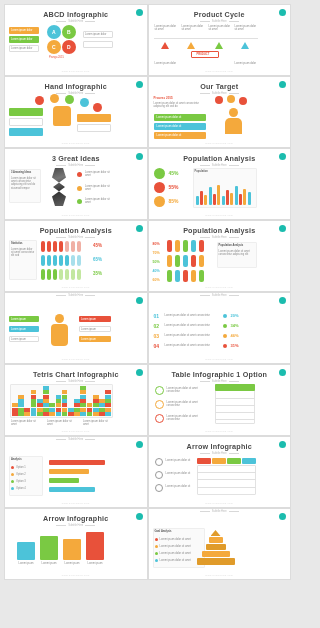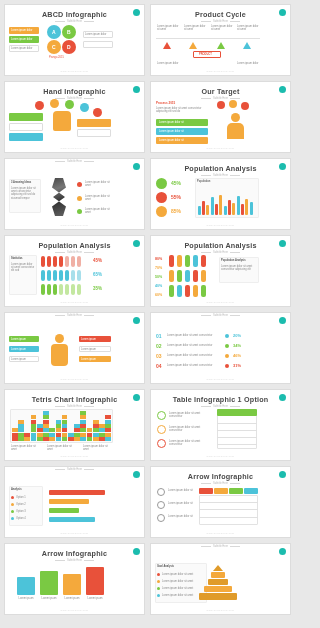--- a/index.html
+++ b/index.html
@@ -5,21 +5,20 @@
   * { box-sizing: border-box; margin: 0; padding: 0; }
   body {
     width: 295px; height: 628px;
     background: #e8e8e8;
     font-family: "Liberation Sans", sans-serif;
     overflow: hidden;
   }
   .grid {
     display: grid;
     grid-template-columns: 1fr 1fr;
-    gap: 5px;
     padding: 4px;
   }
   .slide {
     background: #ffffff;
     height: 72px;
     position: relative;
     overflow: hidden;
     border: 1px solid #dcdcdc;
   }
   .s-title {
@@ -156,20 +155,21 @@
       <div style="position:absolute;left:76px;top:24px;width:17px;height:16px;background:#f4a93c;border-radius:5px 5px 0 0"></div>
       <div class="circ" style="left:66px;top:2px;width:8px;height:8px;background:#e8513a"></div>
       <div class="circ" style="left:78px;top:1px;width:8px;height:8px;background:#f4a93c"></div>
       <div class="circ" style="left:90px;top:3px;width:8px;height:8px;background:#e8513a"></div>
     </div>
     <div class="wm">www.slidehood.com</div>
   </div>
 
   <div class="slide">
     <div class="dot"></div>
+    <div class="s-title">3 Great Ideas</div>
     <div class="s-sub">Subtitle Here</div>
     <div class="body">
       <div class="bar" style="left:4px;top:3px;width:32px;height:34px;background:#fafafa;border:1px solid #eee"></div>
       <div class="txt" style="left:6px;top:5px;color:#555;font-weight:bold">3 Amazing Ideas</div>
       <div class="txt" style="left:6px;top:11px;width:28px">Lorem ipsum dolor sit amet consectetur adipiscing elit sed do eiusmod tempor</div>
       <div style="position:absolute;left:44px;top:2px;width:20px;height:38px;background:linear-gradient(160deg,#444 0%,#777 30%,#333 60%,#666 100%);clip-path:polygon(30% 0,70% 0,85% 25%,20% 50%,85% 75%,70% 100%,30% 100%,15% 75%,80% 50%,15% 25%)"></div>
       <div class="circ" style="left:72px;top:6px;width:5px;height:5px;background:#e8513a"></div>
       <div class="circ" style="left:72px;top:20px;width:5px;height:5px;background:#f4a93c"></div>
       <div class="circ" style="left:72px;top:33px;width:5px;height:5px;background:#7ac943"></div>
       <div class="txt" style="left:80px;top:5px;width:27px">Lorem ipsum dolor sit amet</div>

